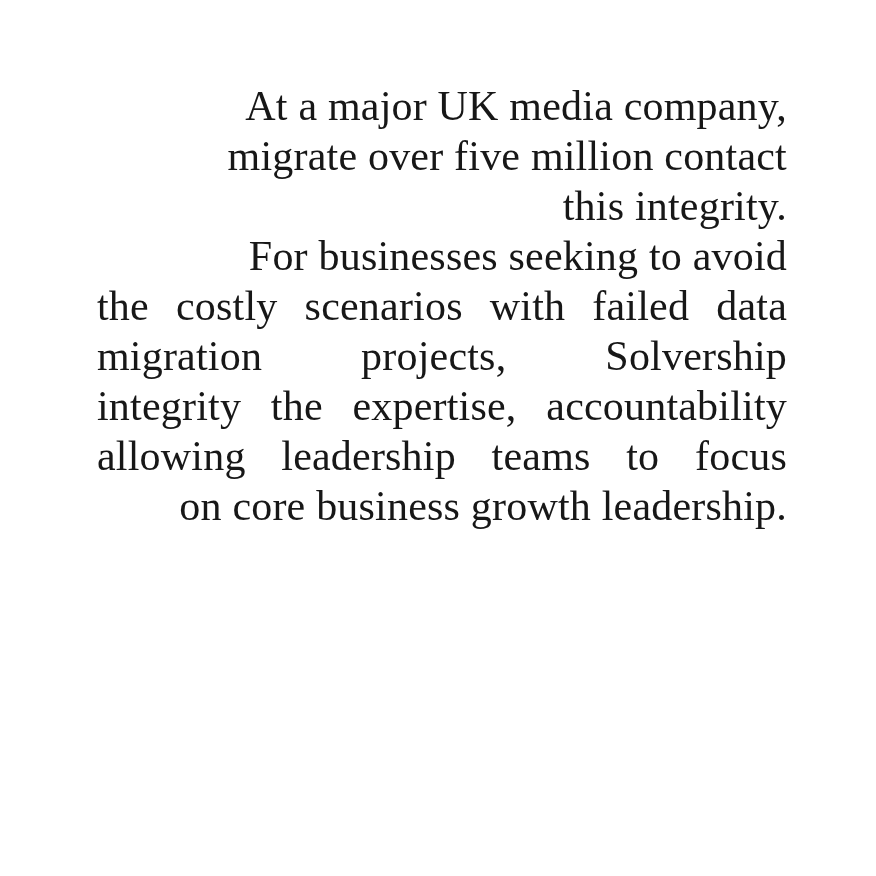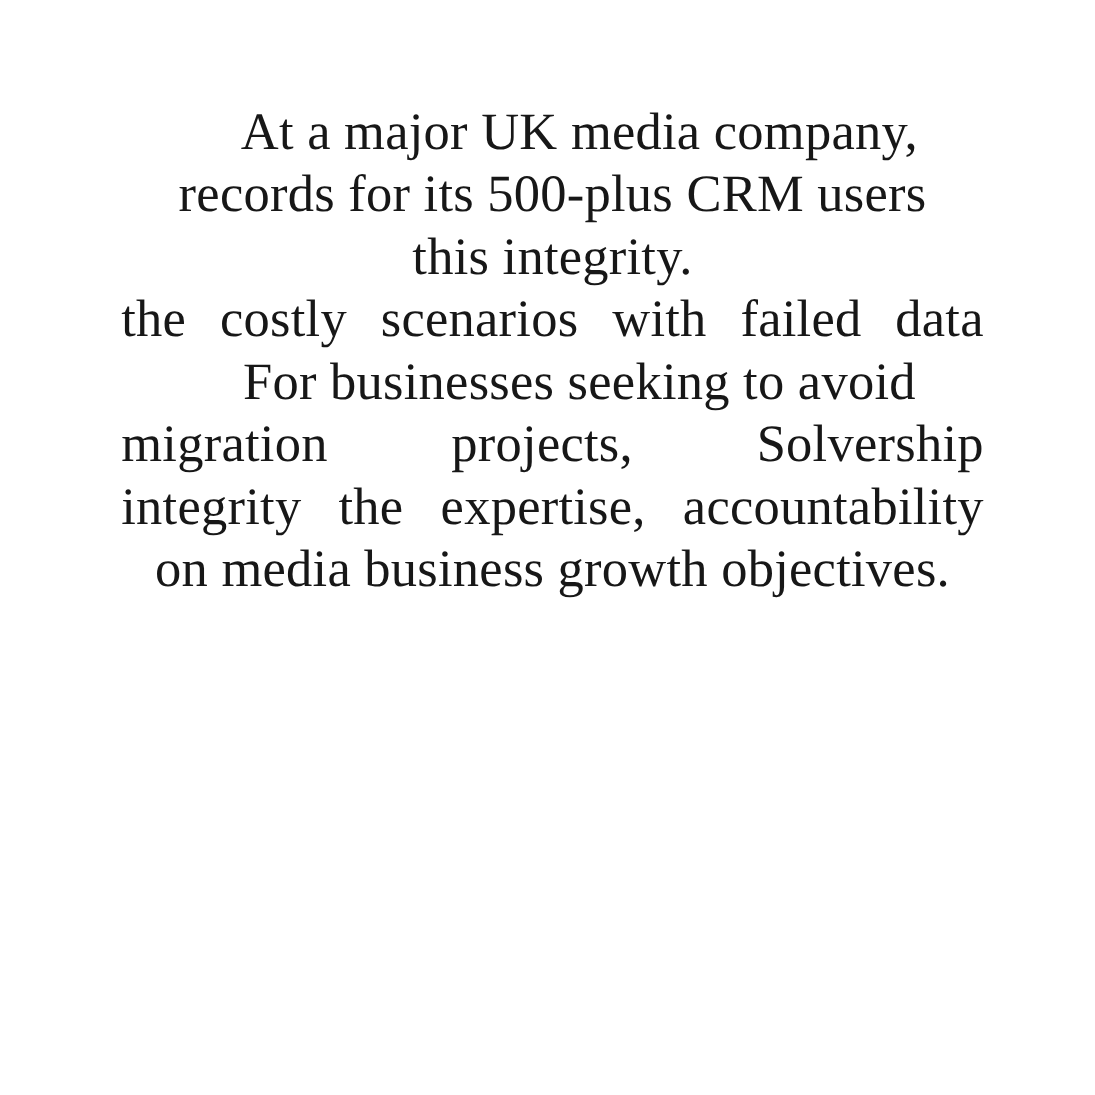--- a/index.html
+++ b/index.html
@@ -23,44 +23,45 @@
   }
   .paragraph {
     margin: 0;
     padding: 0;
   }
   .line {
     font-size: 42px;
     line-height: 50px;
     letter-spacing: 0.2px;
     white-space: nowrap;
-    text-align: center;
+    text-align: right;
   }
   .line.indent {
     padding-left: 43px;
   }
   .line.stretch {
     white-space: normal;
     text-align: justify;
     text-align-last: justify;
     text-justify: inter-word;
   }
 </style>
 </head>
 <body>
 
 <main class="page">
 
   <section class="paragraph">
     <div class="line indent">At a major UK media company,</div>
-    <div class="line">records for its 500-plus CRM users</div>
+    <div class="line">migrate over five million contact</div>
     <div class="line">this integrity.</div>
   </section>
 
   <section class="paragraph">
+    <div class="line indent">For businesses seeking to avoid</div>
     <div class="line stretch">the costly scenarios with failed data</div>
-    <div class="line indent">For businesses seeking to avoid</div>
     <div class="line stretch">migration projects, Solvership</div>
     <div class="line stretch">integrity the expertise, accountability</div>
-    <div class="line">on media business growth objectives.</div>
+    <div class="line stretch">allowing leadership teams to focus</div>
+    <div class="line">on core business growth leadership.</div>
   </section>
 
 </main>
 
 </body></html>

